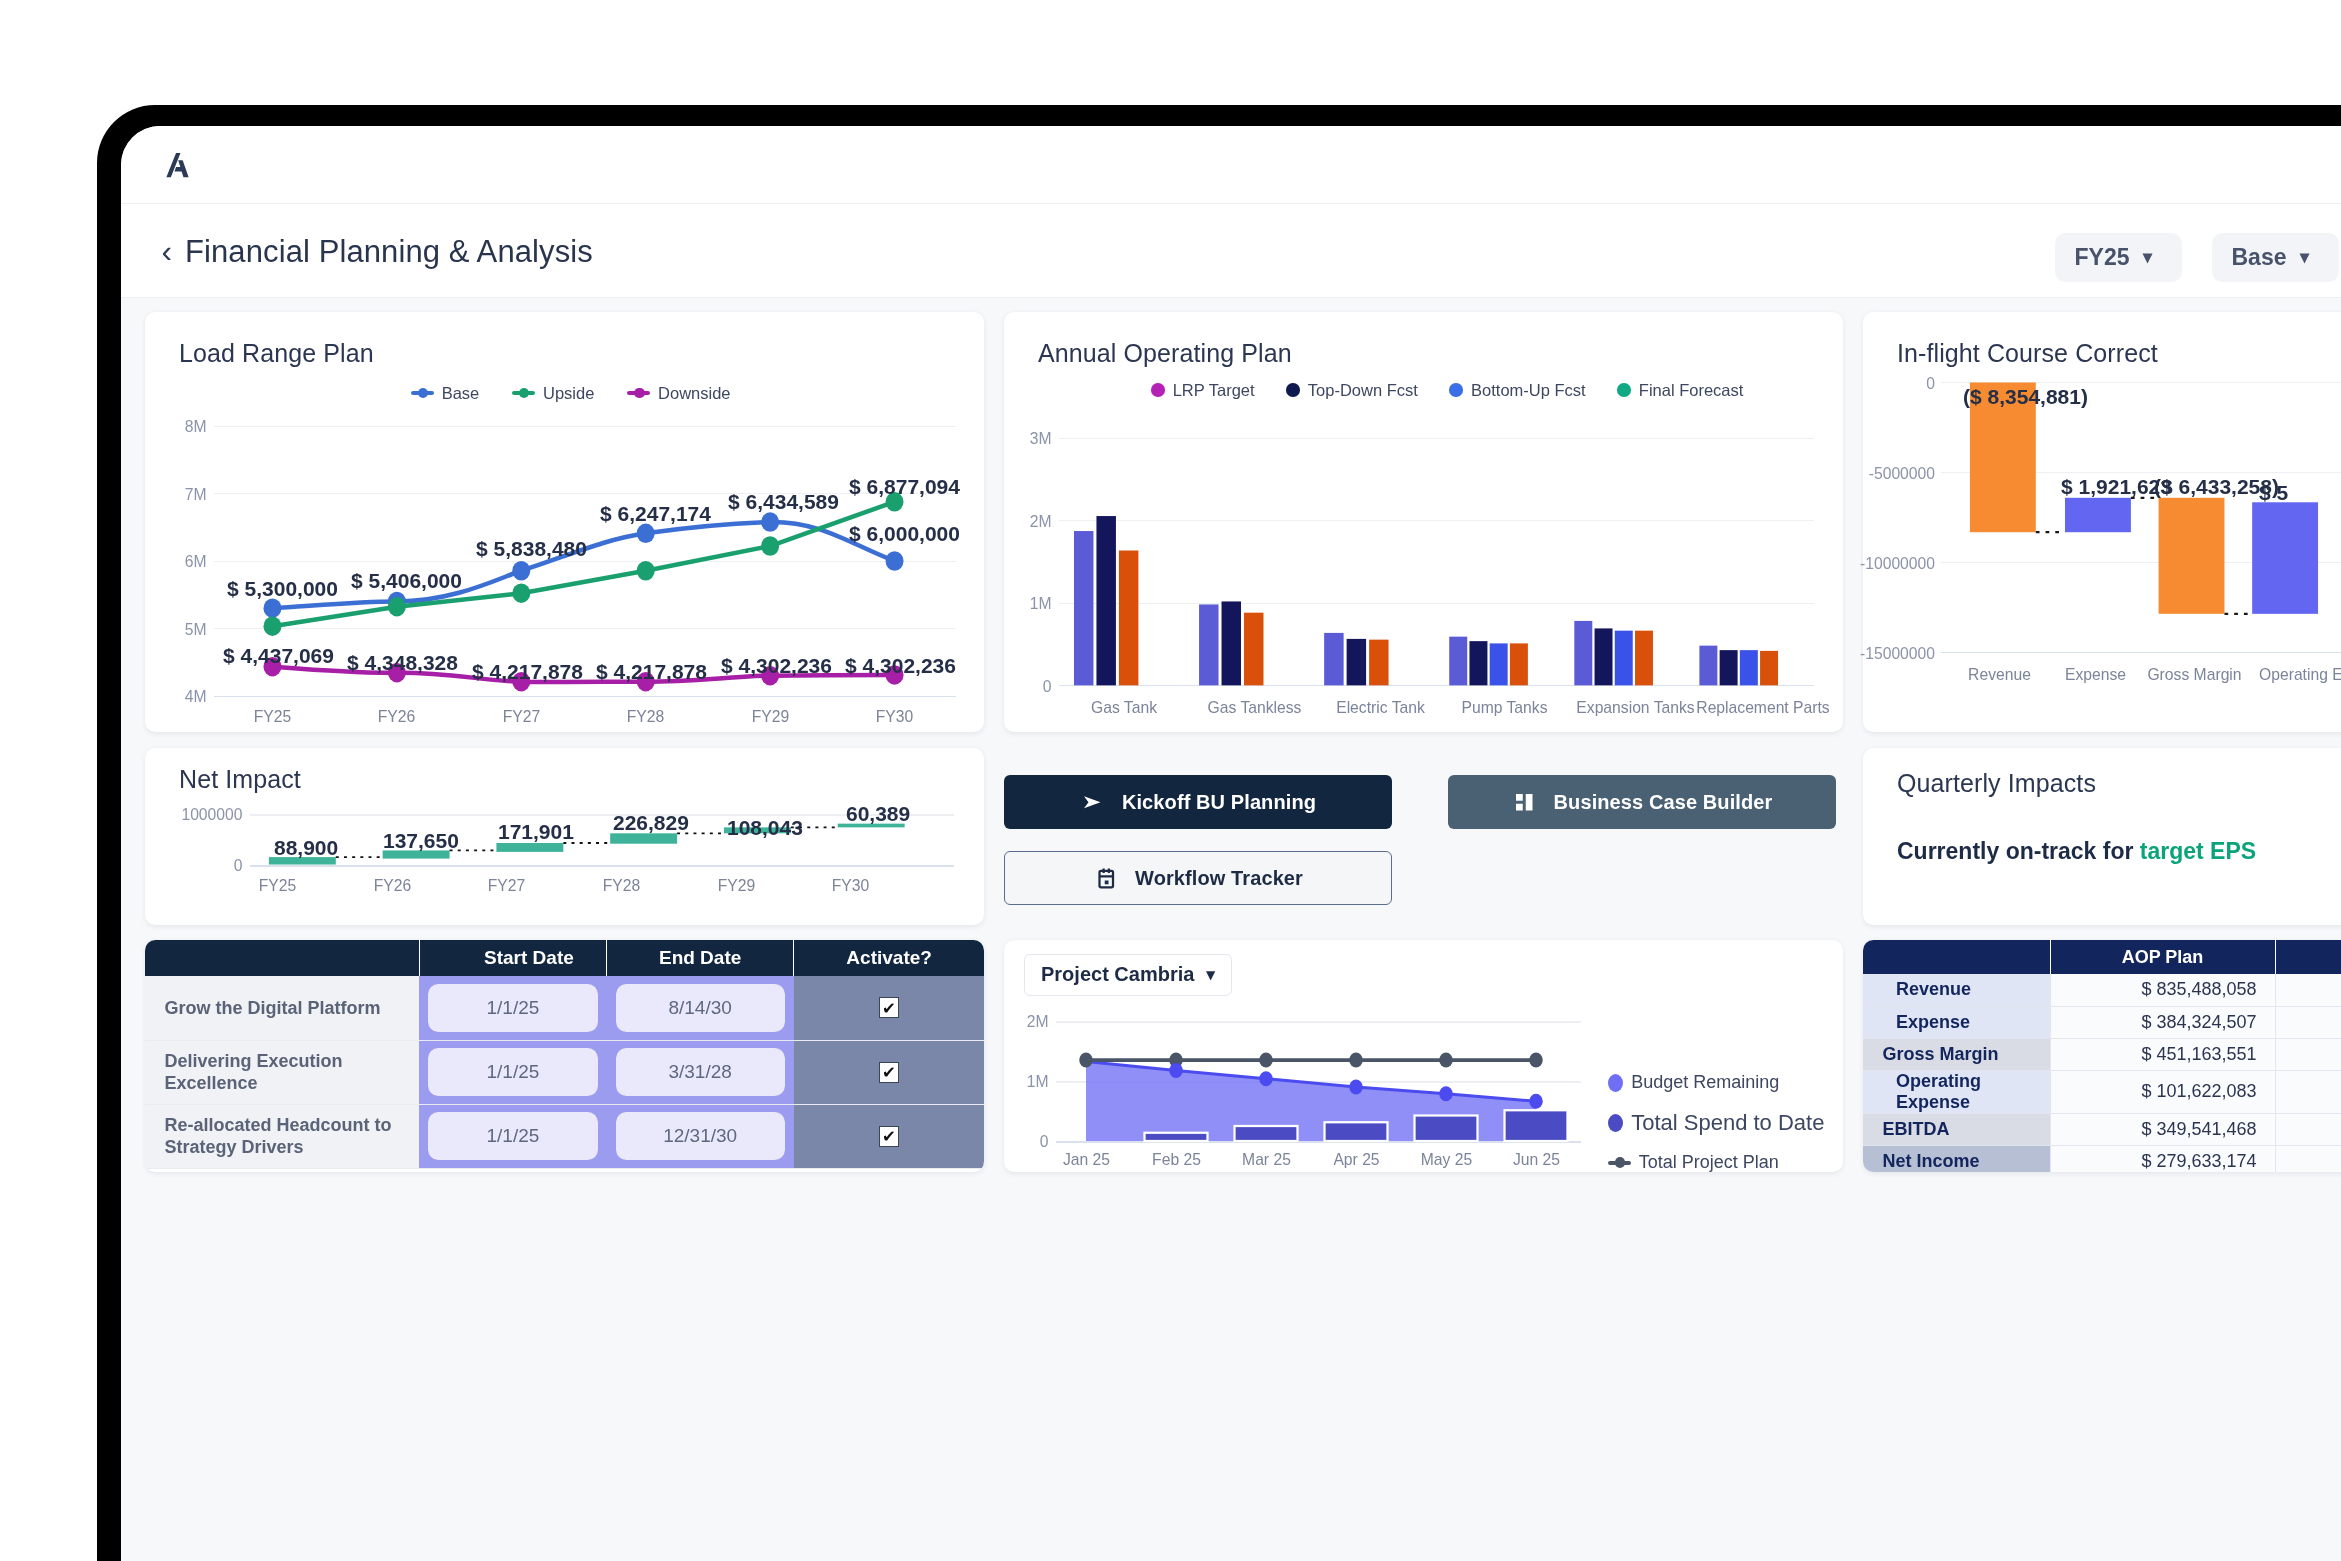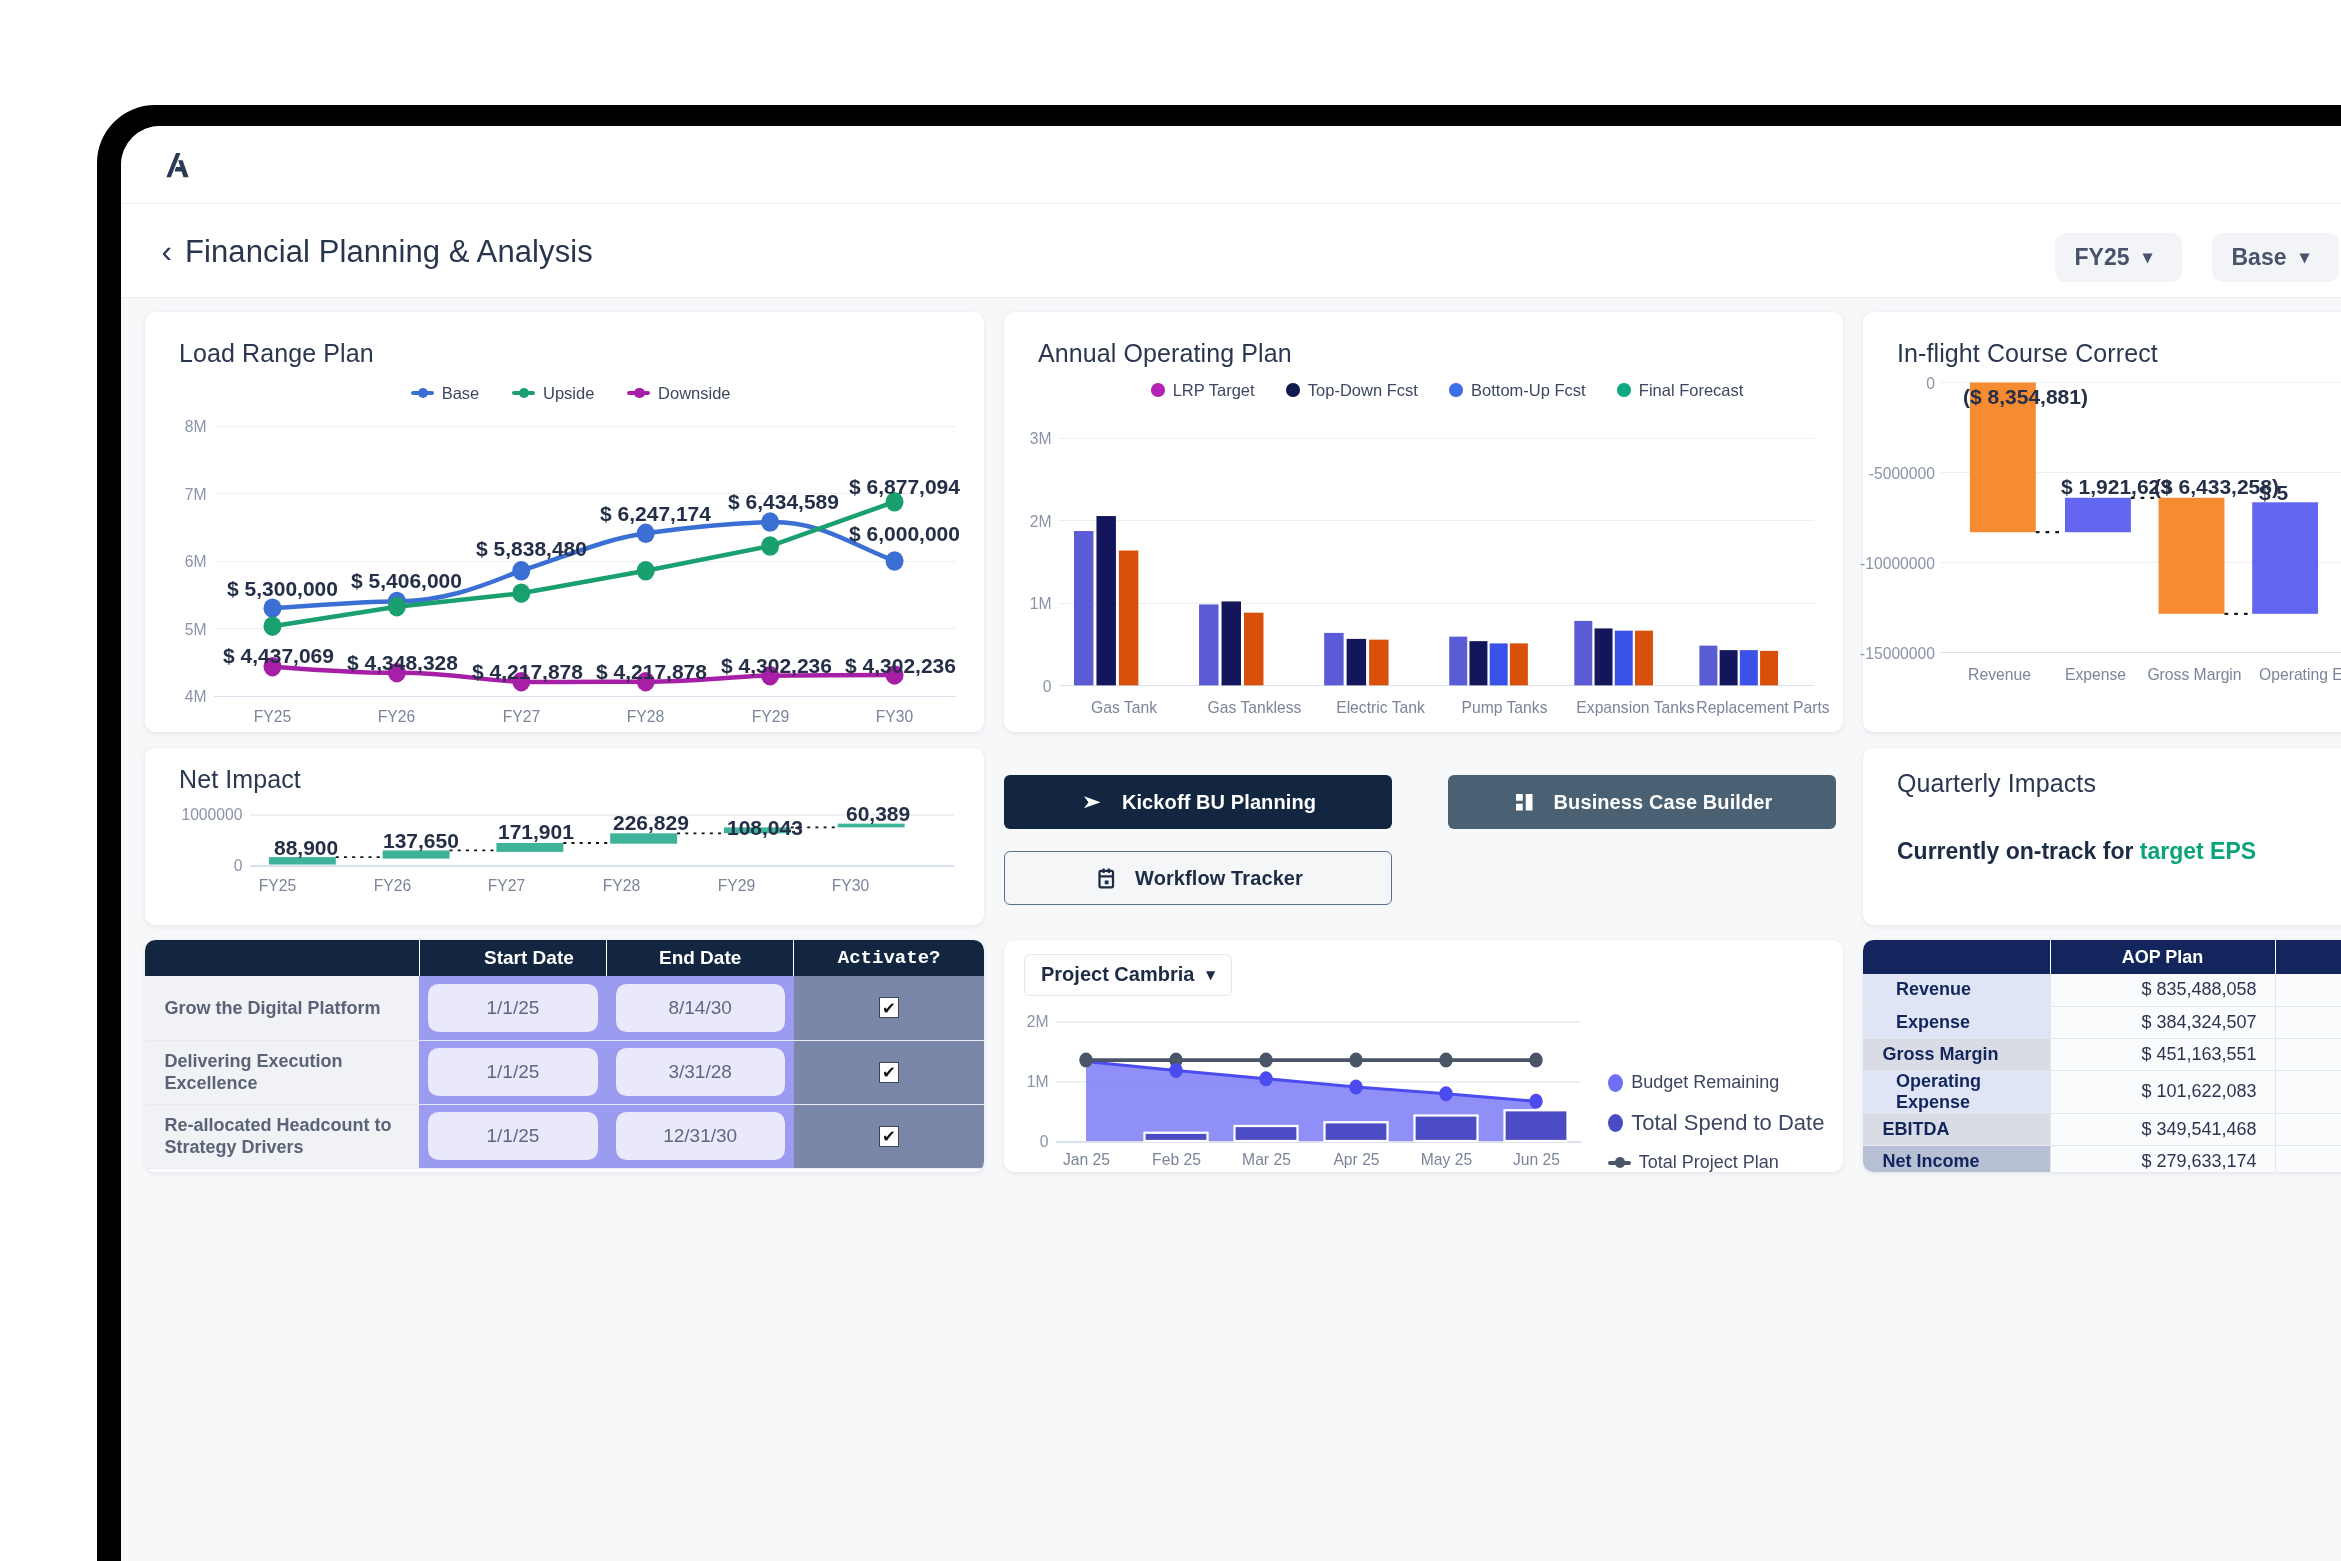--- a/index.html
+++ b/index.html
@@ -474,21 +474,21 @@
         </div>
       </div>
 
       <div class="card" id="card-tbl" style="overflow:hidden;">
         <table class="stbl">
           <thead>
             <tr>
               <th class="lead" style="width:274px;"></th>
               <th style="width:187px;padding-left:32px;">Start Date</th>
               <th style="width:187px;">End Date</th>
-              <th style="width:190px; border-right:none;font-family:Liberation Mono, monospace;">Activate?</th>
+              <th style="width:190px; border-right:none;">Activate?</th>
             </tr>
           </thead>
           <tbody>
             <tr>
               <td class="lead">Grow the Digital Platform</td>
               <td class="datecell">
                 <div class="dateinput">1/1/25</div>
               </td>
               <td class="datecell">
                 <div class="dateinput">8/14/30</div>

